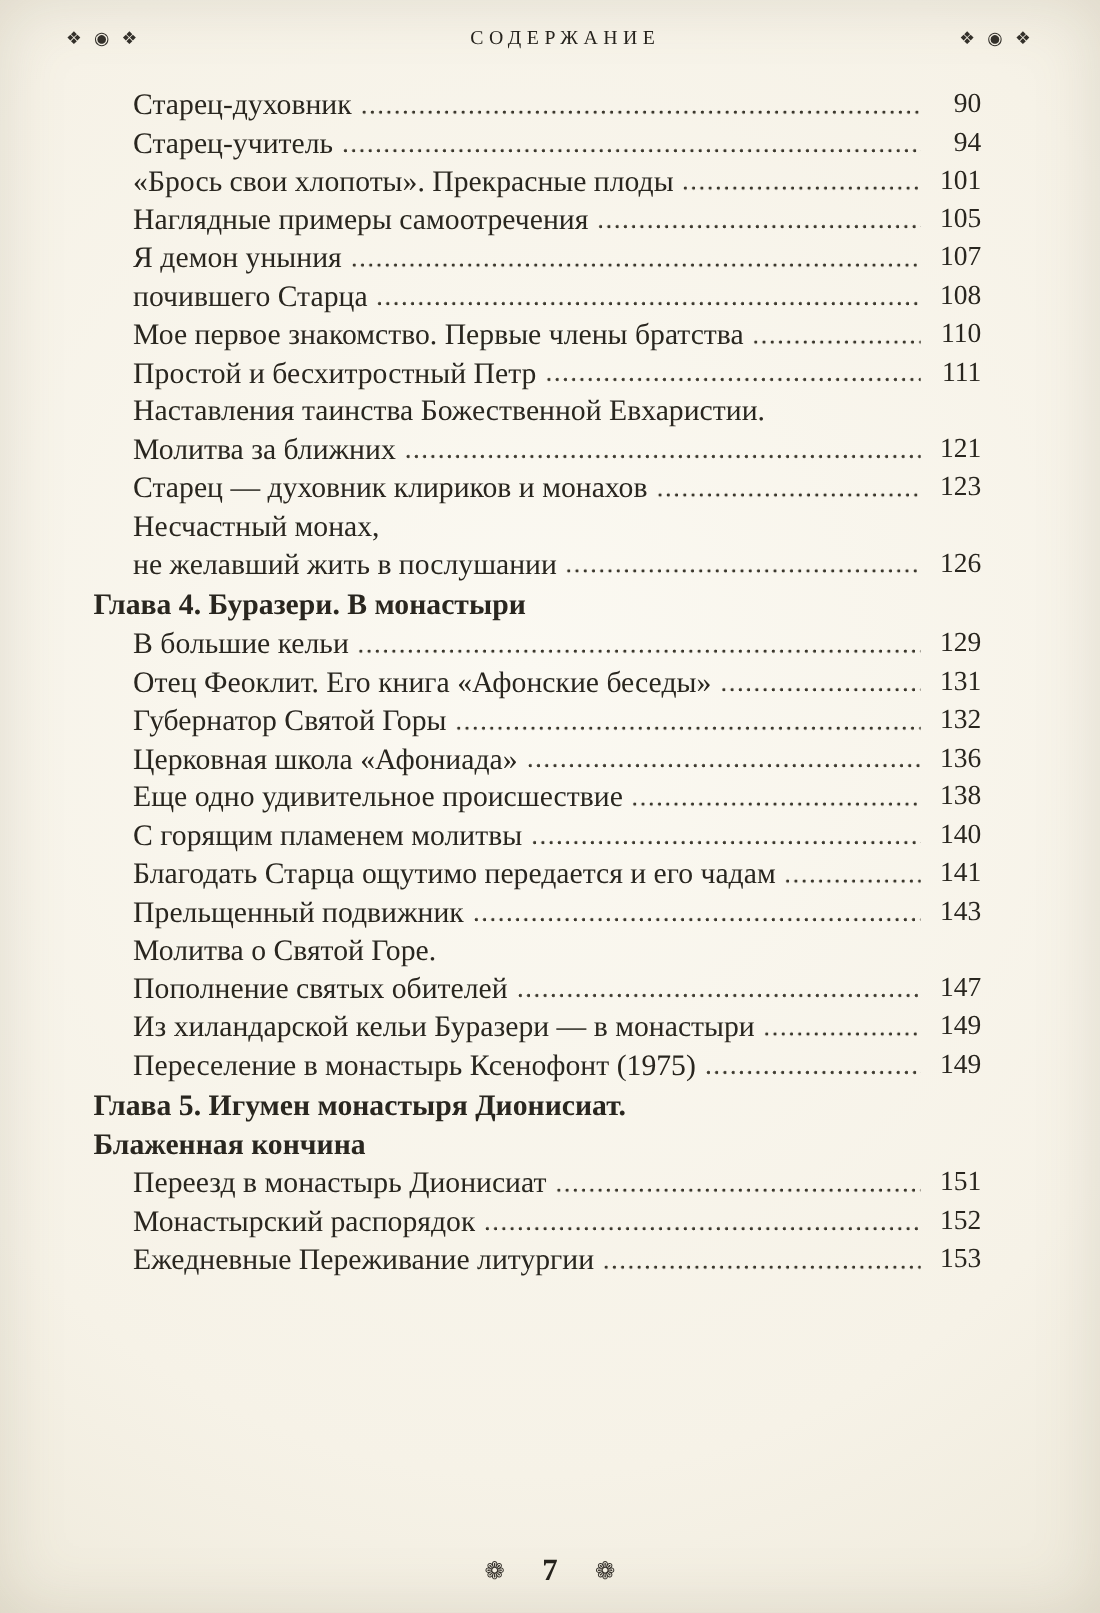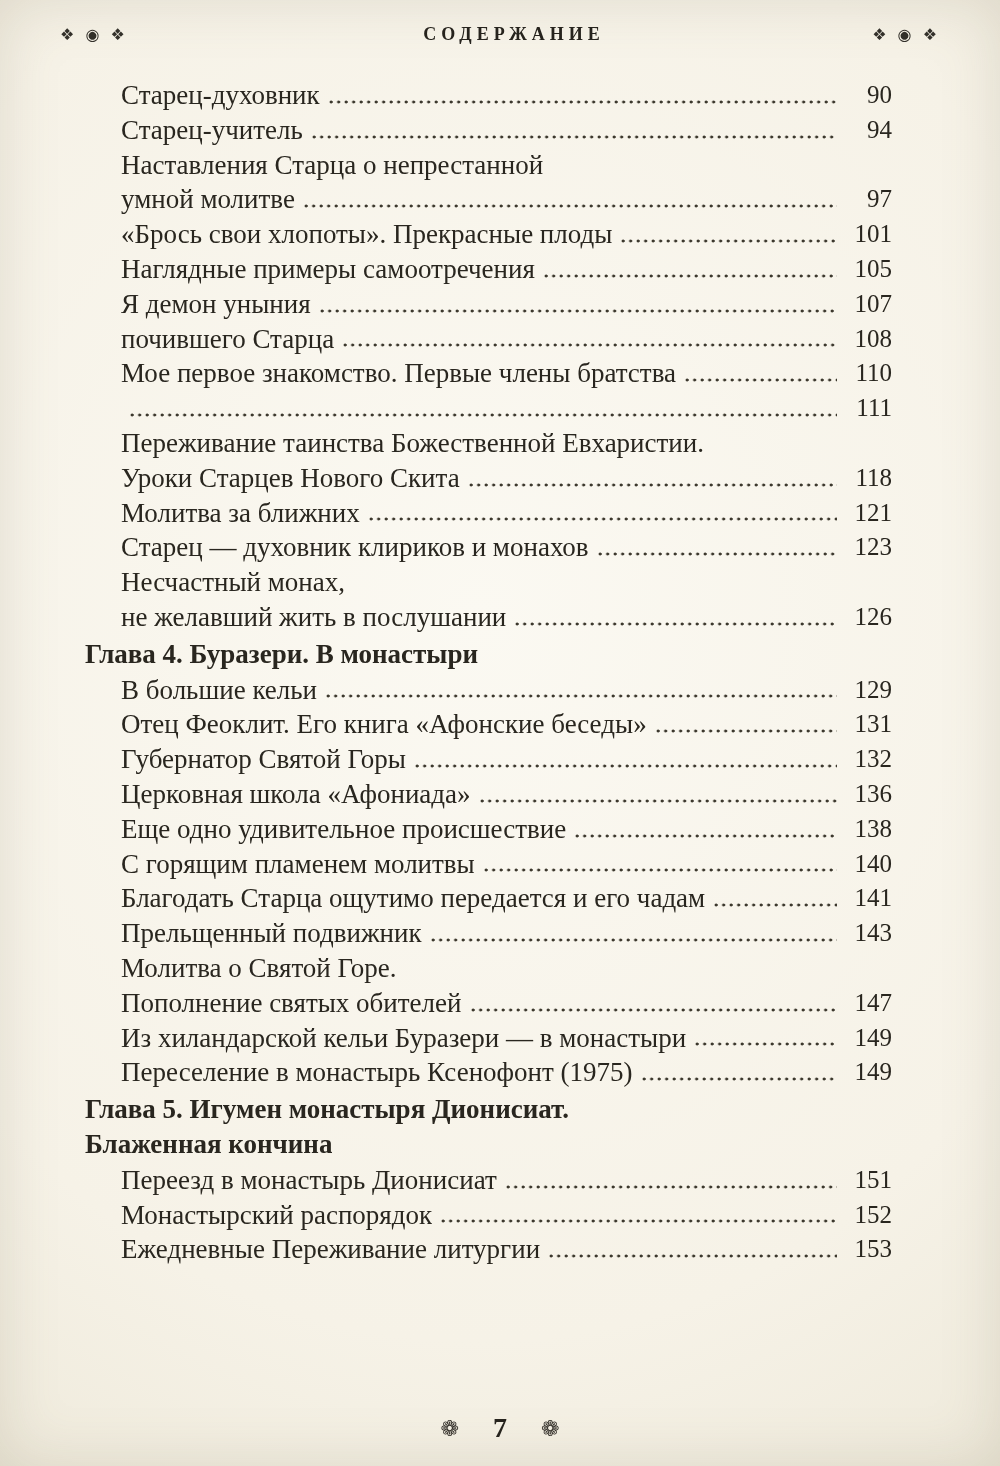--- a/index.html
+++ b/index.html
@@ -19,21 +19,21 @@
   }
   .header {
     position: absolute; top: 24px; left: 60px; right: 60px;
     display: flex; justify-content: space-between; align-items: center;
   }
   .ornament {
     font-family: "DejaVu Sans", sans-serif;
     font-size: 16px; letter-spacing: 3px; color: #33302a;
   }
   .header-title {
-    font-weight: bold; font-size: 18px; letter-spacing: 5px;
+    font-weight: normal; font-size: 18px; letter-spacing: 5px;
     color: #26231d;
     margin-left: 28px;
   }
   .toc {
     position: absolute; top: 78px; left: 85px; right: 108px;
   }
   .block { margin: 0; }
   .block.chapter { margin-top: 2px; margin-bottom: 1px; }
   .row {
     display: flex; align-items: flex-end;
@@ -89,30 +89,20 @@
       </div>
       <div class="block entry">
         <div class="row">
           <span class="title">Старец-учитель</span>
           <span class="leader"></span>
           <span class="pagenum">94</span>
         </div>
       </div>
       <div class="block entry">
         <div class="row">
-          <span class="title">Наставления Старца о непрестанной</span>
-        </div>
-        <div class="row">
-          <span class="title">умной молитве</span>
-          <span class="leader"></span>
-          <span class="pagenum">97</span>
-        </div>
-      </div>
-      <div class="block entry">
-        <div class="row">
           <span class="title">«Брось свои хлопоты». Прекрасные плоды</span>
           <span class="leader"></span>
           <span class="pagenum">101</span>
         </div>
       </div>
       <div class="block entry">
         <div class="row">
           <span class="title">Наглядные примеры самоотречения</span>
           <span class="leader"></span>
           <span class="pagenum">105</span>
@@ -134,32 +124,28 @@
       </div>
       <div class="block entry">
         <div class="row">
           <span class="title">Мое первое знакомство. Первые члены братства</span>
           <span class="leader"></span>
           <span class="pagenum">110</span>
         </div>
       </div>
       <div class="block entry">
         <div class="row">
+          <span class="title">Простой и бесхитростный Петр</span>
           <span class="leader"></span>
           <span class="pagenum">111</span>
         </div>
       </div>
       <div class="block entry">
         <div class="row">
-          <span class="title">Переживание таинства Божественной Евхаристии.</span>
-        </div>
-        <div class="row">
-          <span class="title">Уроки Старцев Нового Скита</span>
-          <span class="leader"></span>
-          <span class="pagenum">118</span>
+          <span class="title">Наставления таинства Божественной Евхаристии.</span>
         </div>
       </div>
       <div class="block entry">
         <div class="row">
           <span class="title">Молитва за ближних</span>
           <span class="leader"></span>
           <span class="pagenum">121</span>
         </div>
       </div>
       <div class="block entry">

